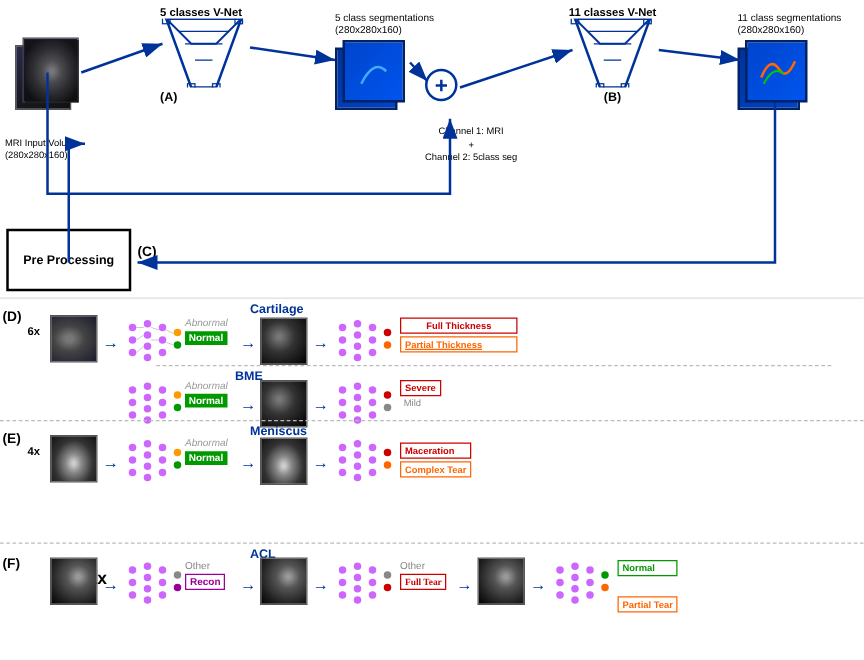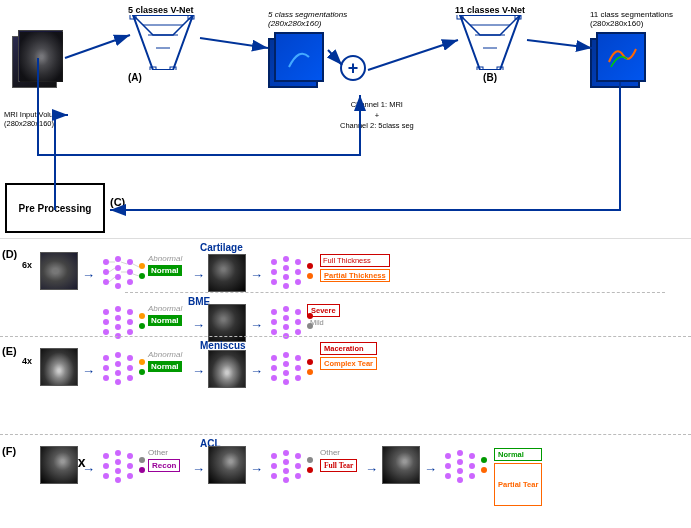--- a/index.html
+++ b/index.html
@@ -114,21 +114,21 @@
 
         <rect x="2" y="-2" width="6" height="6" fill="none" stroke="#003399" stroke-width="1"></rect>
         <rect x="60" y="-2" width="6" height="6" fill="none" stroke="#003399" stroke-width="1"></rect>
         <rect x="22" y="52" width="6" height="6" fill="none" stroke="#003399" stroke-width="1"></rect>
         <rect x="42" y="52" width="6" height="6" fill="none" stroke="#003399" stroke-width="1"></rect>
       </svg>
       <div style="font-size:10px;font-weight:bold;">(A)</div>
     </div>
 
     <div style="position:absolute;left:268px;top:10px;">
-      <div style="font-size:8px;white-space:nowrap;margin-bottom:2px;font-style:italic;">5 class segmentations<br>(280x280x160)</div>
+      <div style="font-size:8px;white-space:nowrap;margin-bottom:2px;">5 class segmentations<br>(280x280x160)</div>
       <div style="position:relative;width:58px;height:58px;">
         <div style="position:absolute;left:0;top:8px;width:50px;height:50px;background:linear-gradient(135deg,#003399,#0044cc);border:2px solid #002266;"></div>
         <div style="position:absolute;left:6px;top:2px;width:50px;height:50px;background:linear-gradient(135deg,#0044cc,#0055ee);border:2px solid #002266;z-index:1;display:flex;align-items:center;justify-content:center;">
 
           <svg width="40" height="40">
               <path d="M10,30 Q20,10 30,20" stroke="#44aaff" stroke-width="2" fill="none"></path>
             </svg>
         </div>
       </div>
     </div>
@@ -269,21 +269,21 @@
             <circle cx="20" cy="32" r="3" fill="#cc66ff"></circle>
           <circle cx="32" cy="8" r="3" fill="#cc66ff"></circle>
             <circle cx="32" cy="18" r="3" fill="#cc66ff"></circle>
             <circle cx="32" cy="28" r="3" fill="#cc66ff"></circle>
           <circle cx="44" cy="12" r="3" fill="#cc0000"></circle>
             <circle cx="44" cy="22" r="3" fill="#ff6600"></circle>
         </svg>
       </div>
 
       <div style="position:absolute;left:320px;top:14px;">
-        <div style="border:1.5px solid #cc0000;color:#cc0000;padding:1px 2px;font-size:7.5px;font-weight:normal;">Full Thickness</div>
+        <div style="border:1.5px solid #cc0000;color:#cc0000;padding:1px 20px;font-size:7.5px;font-weight:bold;">Full Thickness</div>
         <div style="border:1.5px solid #ff6600;color:#ff6600;padding:1px 3px;font-size:7.5px;font-weight:bold;margin-top:2px;text-decoration:underline;">Partial Thickness</div>
       </div>
 
       <div style="position:absolute;left:125px;top:52px;border-top:1.5px dashed #bbb;width:540px;"></div>
       <div style="position:absolute;left:188px;top:56px;font-size:10px;font-weight:bold;color:#003399;">BME</div>
 
       <div style="position:absolute;left:98px;top:64px;">
         <svg width="55" height="36">
           <circle cx="8" cy="8" r="3" fill="#cc66ff"></circle>
             <circle cx="8" cy="18" r="3" fill="#cc66ff"></circle>
@@ -317,21 +317,21 @@
             <circle cx="20" cy="14" r="3" fill="#cc66ff"></circle>
             <circle cx="20" cy="23" r="3" fill="#cc66ff"></circle>
             <circle cx="20" cy="32" r="3" fill="#cc66ff"></circle>
           <circle cx="32" cy="8" r="3" fill="#cc66ff"></circle>
             <circle cx="32" cy="18" r="3" fill="#cc66ff"></circle>
             <circle cx="32" cy="28" r="3" fill="#cc66ff"></circle>
           <circle cx="44" cy="12" r="3" fill="#cc0000"></circle>
             <circle cx="44" cy="22" r="3" fill="#888"></circle>
         </svg>
       </div>
-      <div style="position:absolute;left:307px;top:64px;">
+      <div style="position:absolute;left:320px;top:64px;">
         <div style="border:1.5px solid #cc0000;color:#cc0000;padding:1px 3px;font-size:7.5px;font-weight:bold;">Severe</div>
         <div style="color:#888;padding:1px 3px;font-size:7.5px;">Mild</div>
       </div>
     </div>
 
     <div style="position:absolute;top:96px;left:0;width:691px;border-top:1.5px dashed #bbb;"></div>
 
     <div class="label-E">(E)</div>
 
     <div class="row-e-content">
@@ -384,21 +384,21 @@
             <circle cx="20" cy="23" r="3" fill="#cc66ff"></circle>
             <circle cx="20" cy="32" r="3" fill="#cc66ff"></circle>
           <circle cx="32" cy="8" r="3" fill="#cc66ff"></circle>
             <circle cx="32" cy="18" r="3" fill="#cc66ff"></circle>
             <circle cx="32" cy="28" r="3" fill="#cc66ff"></circle>
           <circle cx="44" cy="12" r="3" fill="#cc0000"></circle>
             <circle cx="44" cy="22" r="3" fill="#ff6600"></circle>
         </svg>
       </div>
 
-      <div style="position:absolute;left:320px;top:4px;">
+      <div style="position:absolute;left:320px;top:16px;">
         <div style="border:1.5px solid #cc0000;color:#cc0000;padding:1px 3px;font-size:7.5px;font-weight:bold;">Maceration</div>
         <div style="border:1.5px solid #ff6600;color:#ff6600;padding:1px 3px;font-size:7.5px;font-weight:bold;margin-top:2px;">Complex Tear</div>
       </div>
     </div>
 
     <div style="position:absolute;top:194px;left:0;width:691px;border-top:1.5px dashed #bbb;"></div>
 
     <div class="label-F">(F)</div>
 
     <div class="row-f-content">
@@ -484,19 +484,19 @@
           <circle cx="32" cy="8" r="3" fill="#cc66ff"></circle>
             <circle cx="32" cy="18" r="3" fill="#cc66ff"></circle>
             <circle cx="32" cy="28" r="3" fill="#cc66ff"></circle>
           <circle cx="44" cy="12" r="3" fill="#009900"></circle>
             <circle cx="44" cy="22" r="3" fill="#ff6600"></circle>
         </svg>
       </div>
 
       <div style="position:absolute;left:494px;top:12px;">
         <div style="border:1.5px solid #009900;color:#009900;padding:1px 3px;font-size:7.5px;font-weight:bold;">Normal</div>
-        <div style="border:1.5px solid #ff6600;color:#ff6600;padding:16px 3px;font-size:7.5px;font-weight:bold;margin-top:2px;">Partial Tear</div>
+        <div style="border:1.5px solid #ff6600;color:#ff6600;padding:1px 3px;font-size:7.5px;font-weight:bold;margin-top:16px;">Partial Tear</div>
       </div>
     </div>
 
   </div>
 
 </div>
 
 </body></html>

